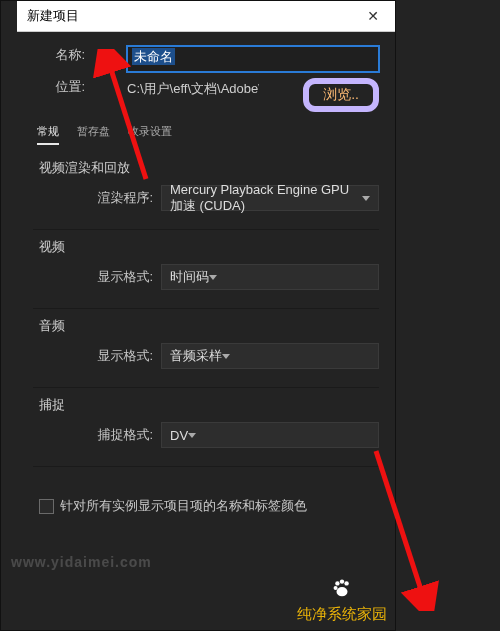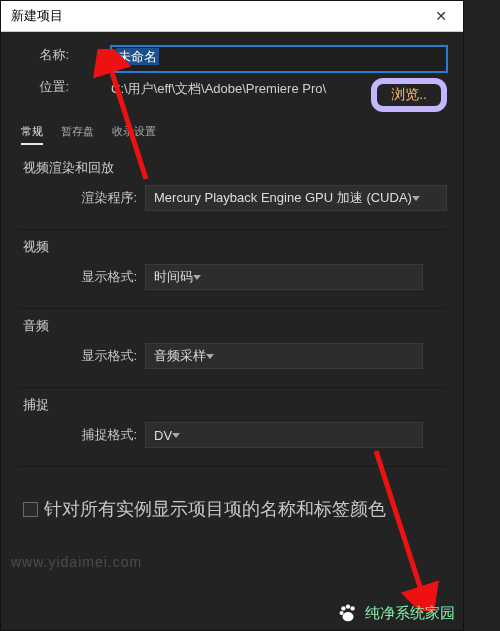--- a/index.html
+++ b/index.html
@@ -7,26 +7,27 @@
     padding: 0;
     width: 500px;
     height: 631px;
     overflow: hidden;
     font-family: "Microsoft YaHei", "PingFang SC", sans-serif;
     background: #232323;
     color: #cdcdcd;
     font-size: 13px;
   }
   .window {
-    width: 464px;
+    width: 396px;
     height: 631px;
     box-sizing: border-box;
     border: 1px solid #111;
     background: #232323;
     position: relative;
+    padding-left: 16px;
   }
   
   .titlebar {
     height: 30px;
     background: #ffffff;
     color: #000;
     display: flex;
     align-items: center;
     justify-content: space-between;
     padding: 0 0 0 10px;
@@ -159,21 +160,21 @@
     height: 1px;
     background: #1a1a1a;
     margin: 0 0 6px 0;
   }
   .check-row {
     display: flex;
     align-items: center;
     margin-top: 30px;
     margin-left: 6px;
     color: #c8c8c8;
-    font-size: 18px;
+    font-size: 13px;
   }
   .checkbox {
     width: 13px;
     height: 13px;
     border: 1px solid #6a6a6a;
     margin-right: 6px;
     background: #2a2a2a;
   }
   
   .arrow {
@@ -182,31 +183,33 @@
   }
   
   .wm1 {
     position: absolute;
     left: 10px;
     bottom: 60px;
     color: rgba(255,255,255,0.18);
     font-size: 14px;
     letter-spacing: 1px;
     pointer-events: none;
+    font-weight: bold;
   }
   .wm2 {
     position: absolute;
     right: 8px;
     bottom: 6px;
     display: flex;
     align-items: center;
     gap: 6px;
-    color: #86efac;
+    color: #eab308;
     font-size: 15px;
     pointer-events: none;
+    flex-direction: column;
   }
   .paw {
     width: 22px; height: 22px;
   }
 </style>
 </head>
 <body>
 
 <div class="window">
 

